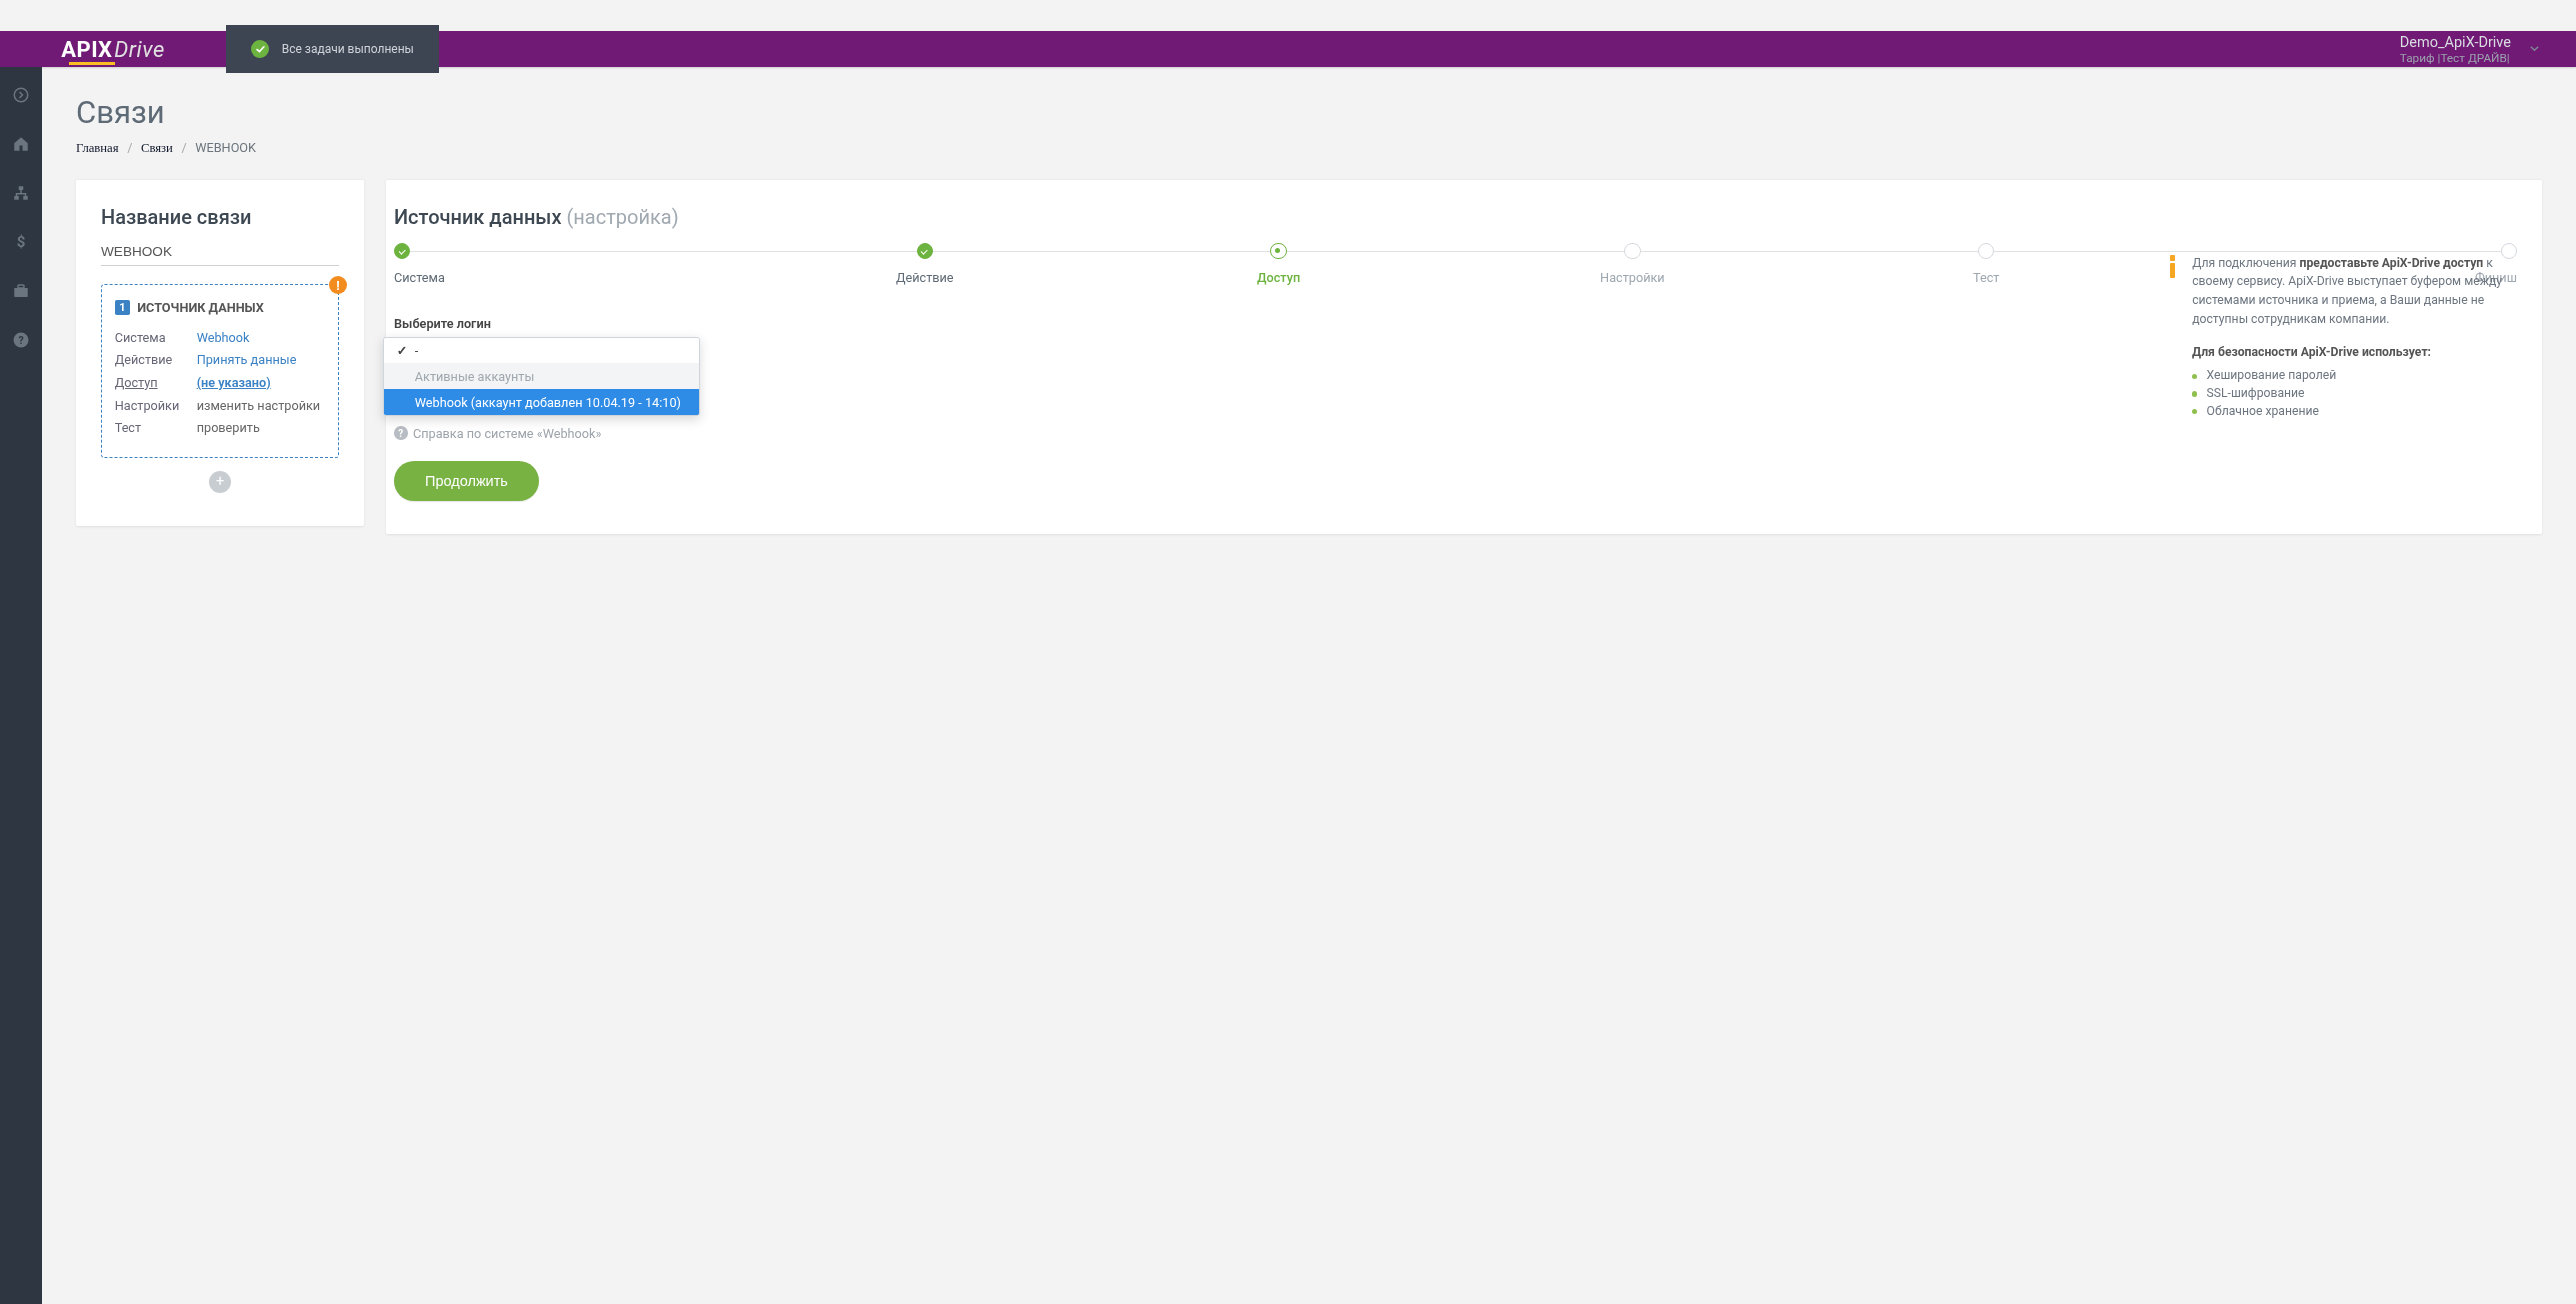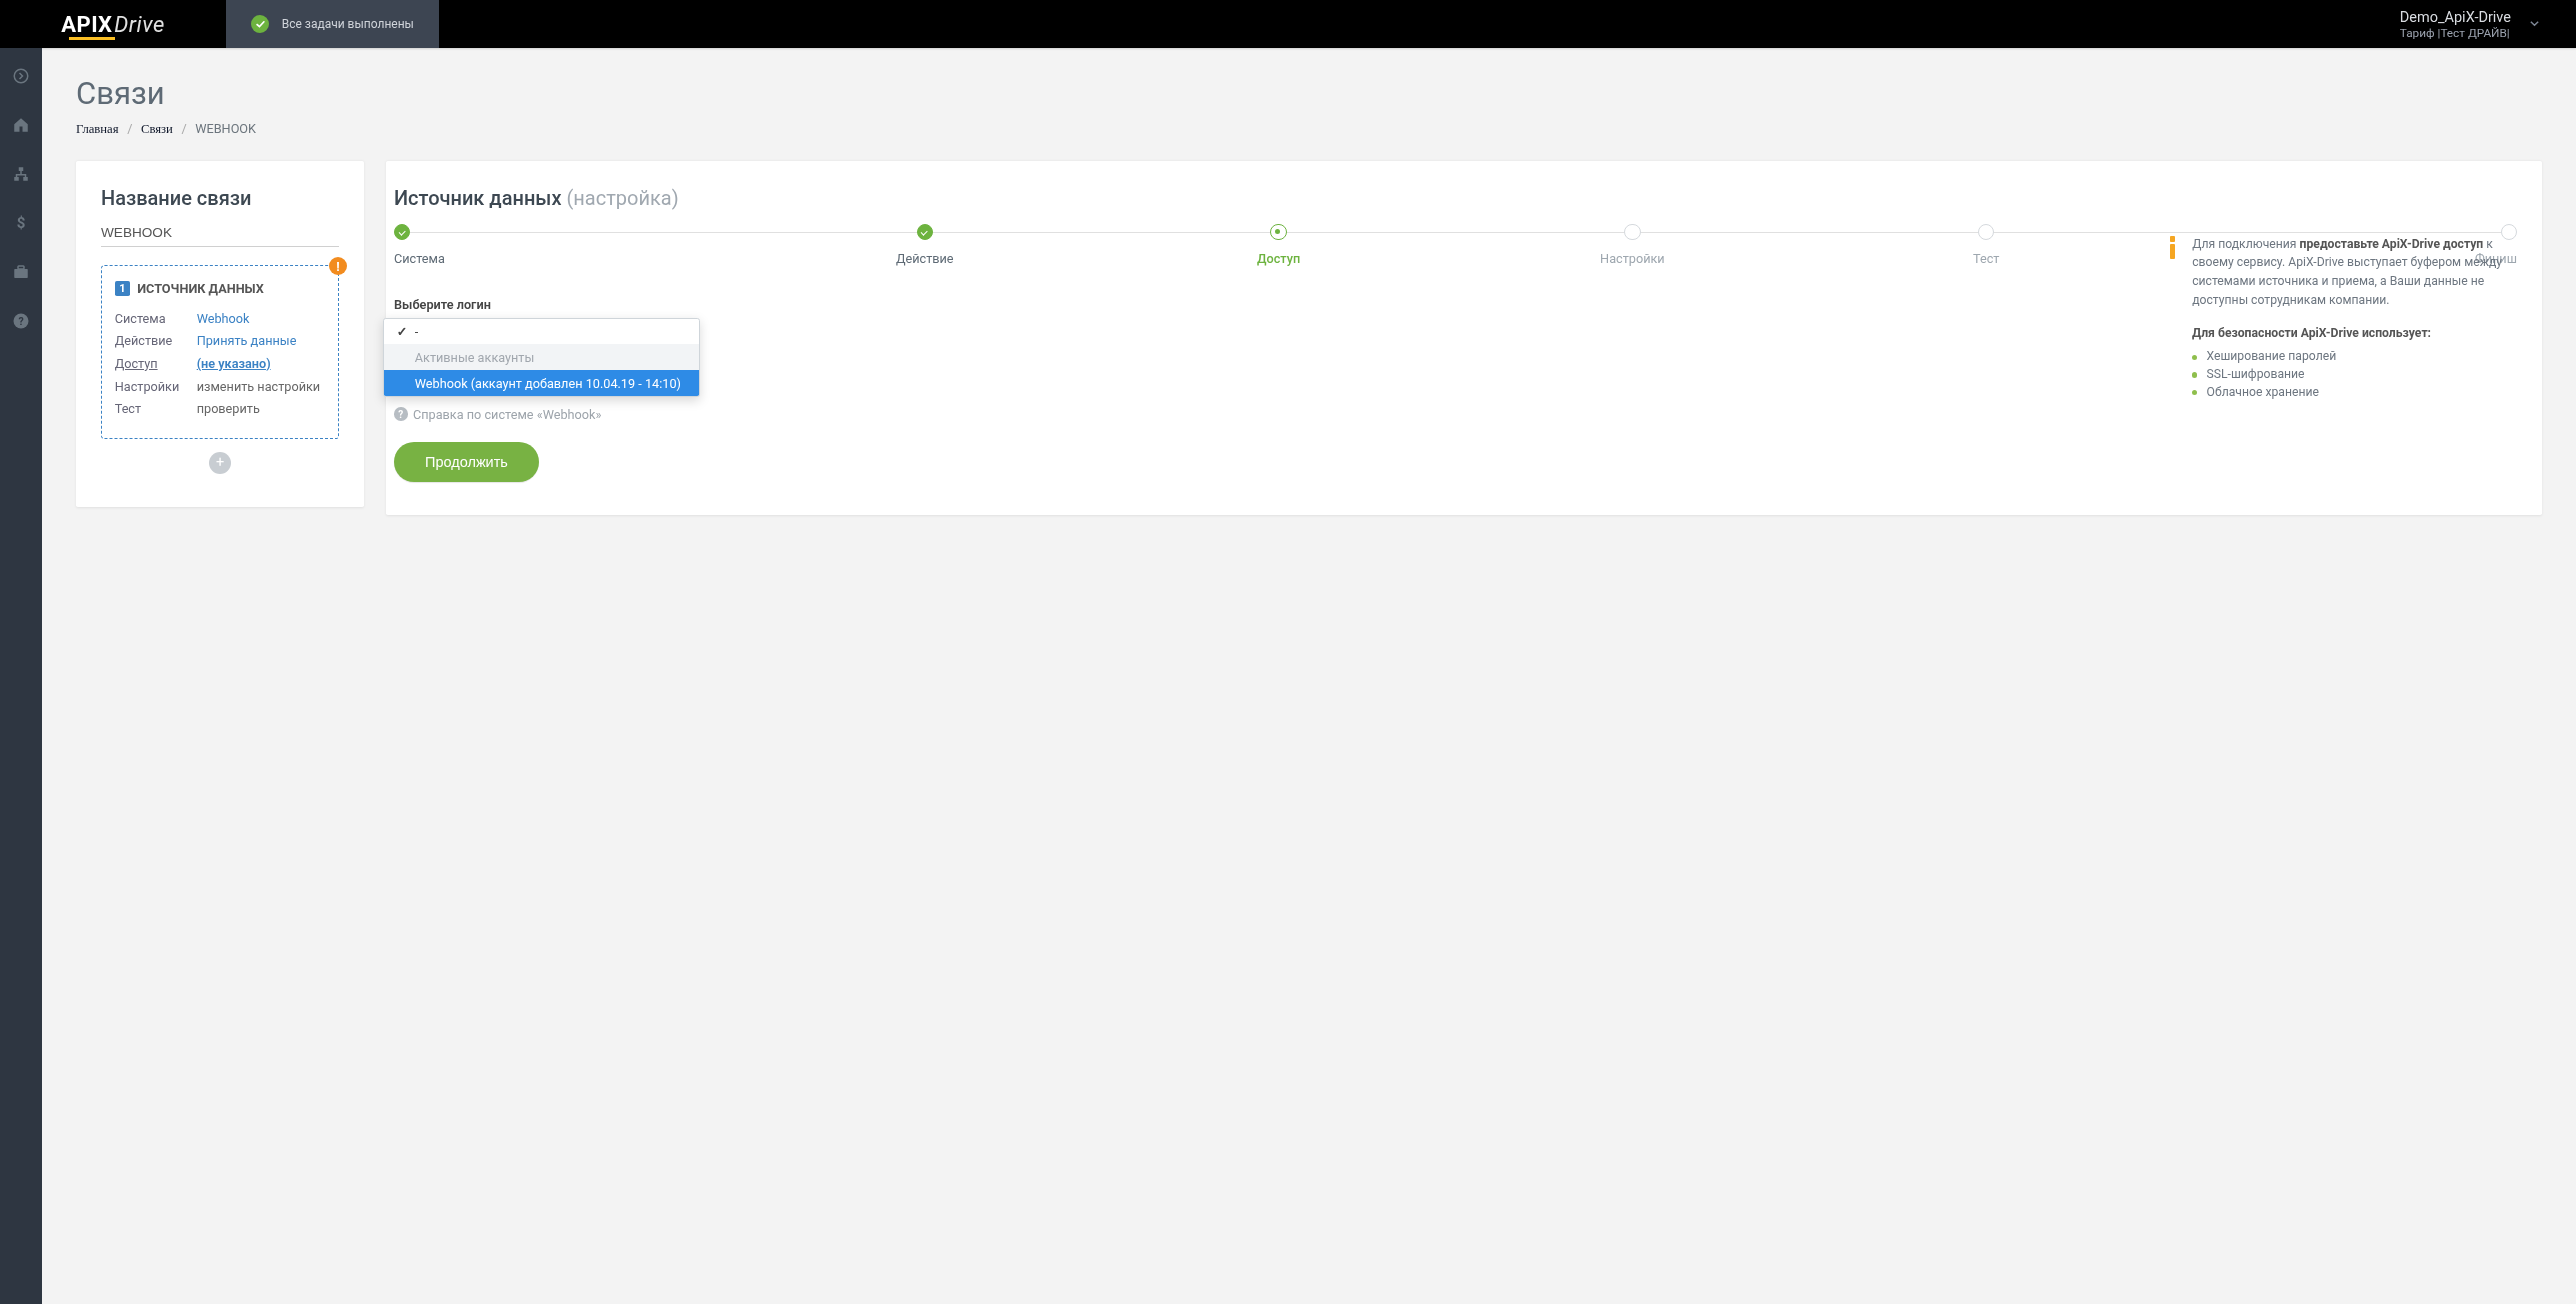--- a/index.html
+++ b/index.html
@@ -1,18 +1,18 @@
 <!DOCTYPE html>
 <html style="font-size:14.5px"><head>
 <meta charset="utf-8">
 <style>
 * { margin: 0; padding: 0; box-sizing: border-box; }
 body { font-family: -apple-system, BlinkMacSystemFont, "Segoe UI", Roboto, Helvetica, Arial, sans-serif; background: #f3f3f3; color: #3a3a3a; }
 
-.topbar { height: 48px; background: #000000; display: flex; align-items: center; box-shadow: 0 0.9px 1.8px rgba(0,0,0,0.15);}
+.topbar { height: 36px; background: #701a75; display: flex; align-items: center; box-shadow: 0 0.9px 1.8px rgba(0,0,0,0.15); margin-top: 31px;}
 .logo { width: 226px; display: flex; align-items: center; justify-content: center; height: 48px;}
 .logo-text { font-size: 22px; font-weight: 700; color: #fff; letter-spacing: 0.5px; display: flex; align-items: baseline;}
 .logo-text .api { color:#fff;}
 .logo-text .xline { position: relative; color:#fff; }
 .logo-text .xline::after{content:""; position:absolute; left:-29px; right:-2.7px; bottom:-3.6px; height:2.7px; background:#fbbf24;}
 .logo-text .drive { color:#e0e0e0; font-weight:400; margin-left:1.8px;font-style:italic;}
 
 .status-pill { background:#3d4552; height:48px; display:flex; align-items:center; padding:0 25px; gap:12.7px;}
 .check-icon { width:18px; height:18px; border-radius:50%; background:#6db33f; display:flex; align-items:center; justify-content:center;}
 .check-icon svg{width:11px;height:11px;}

